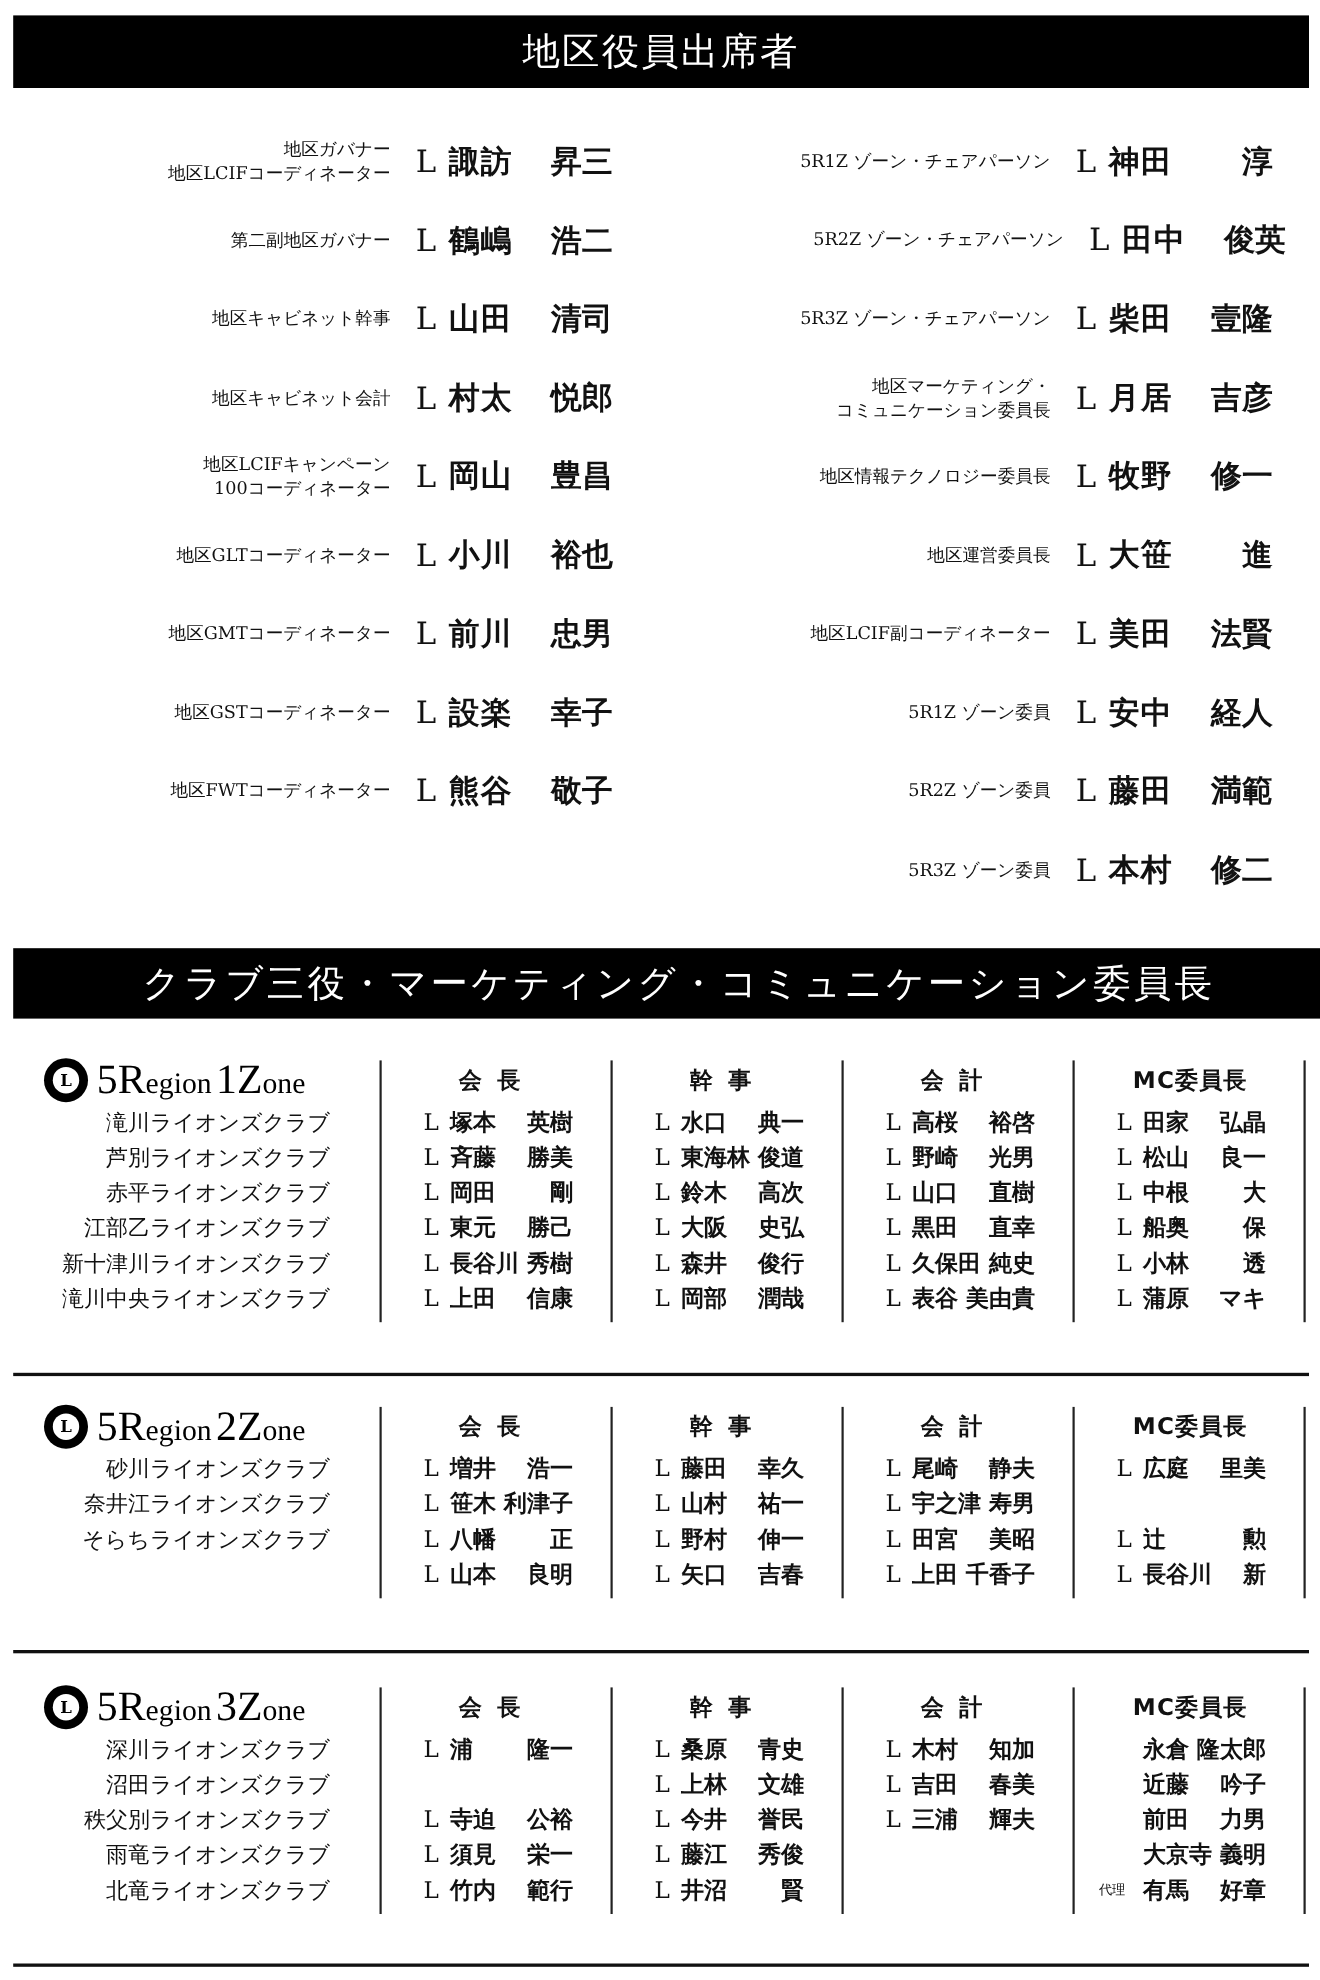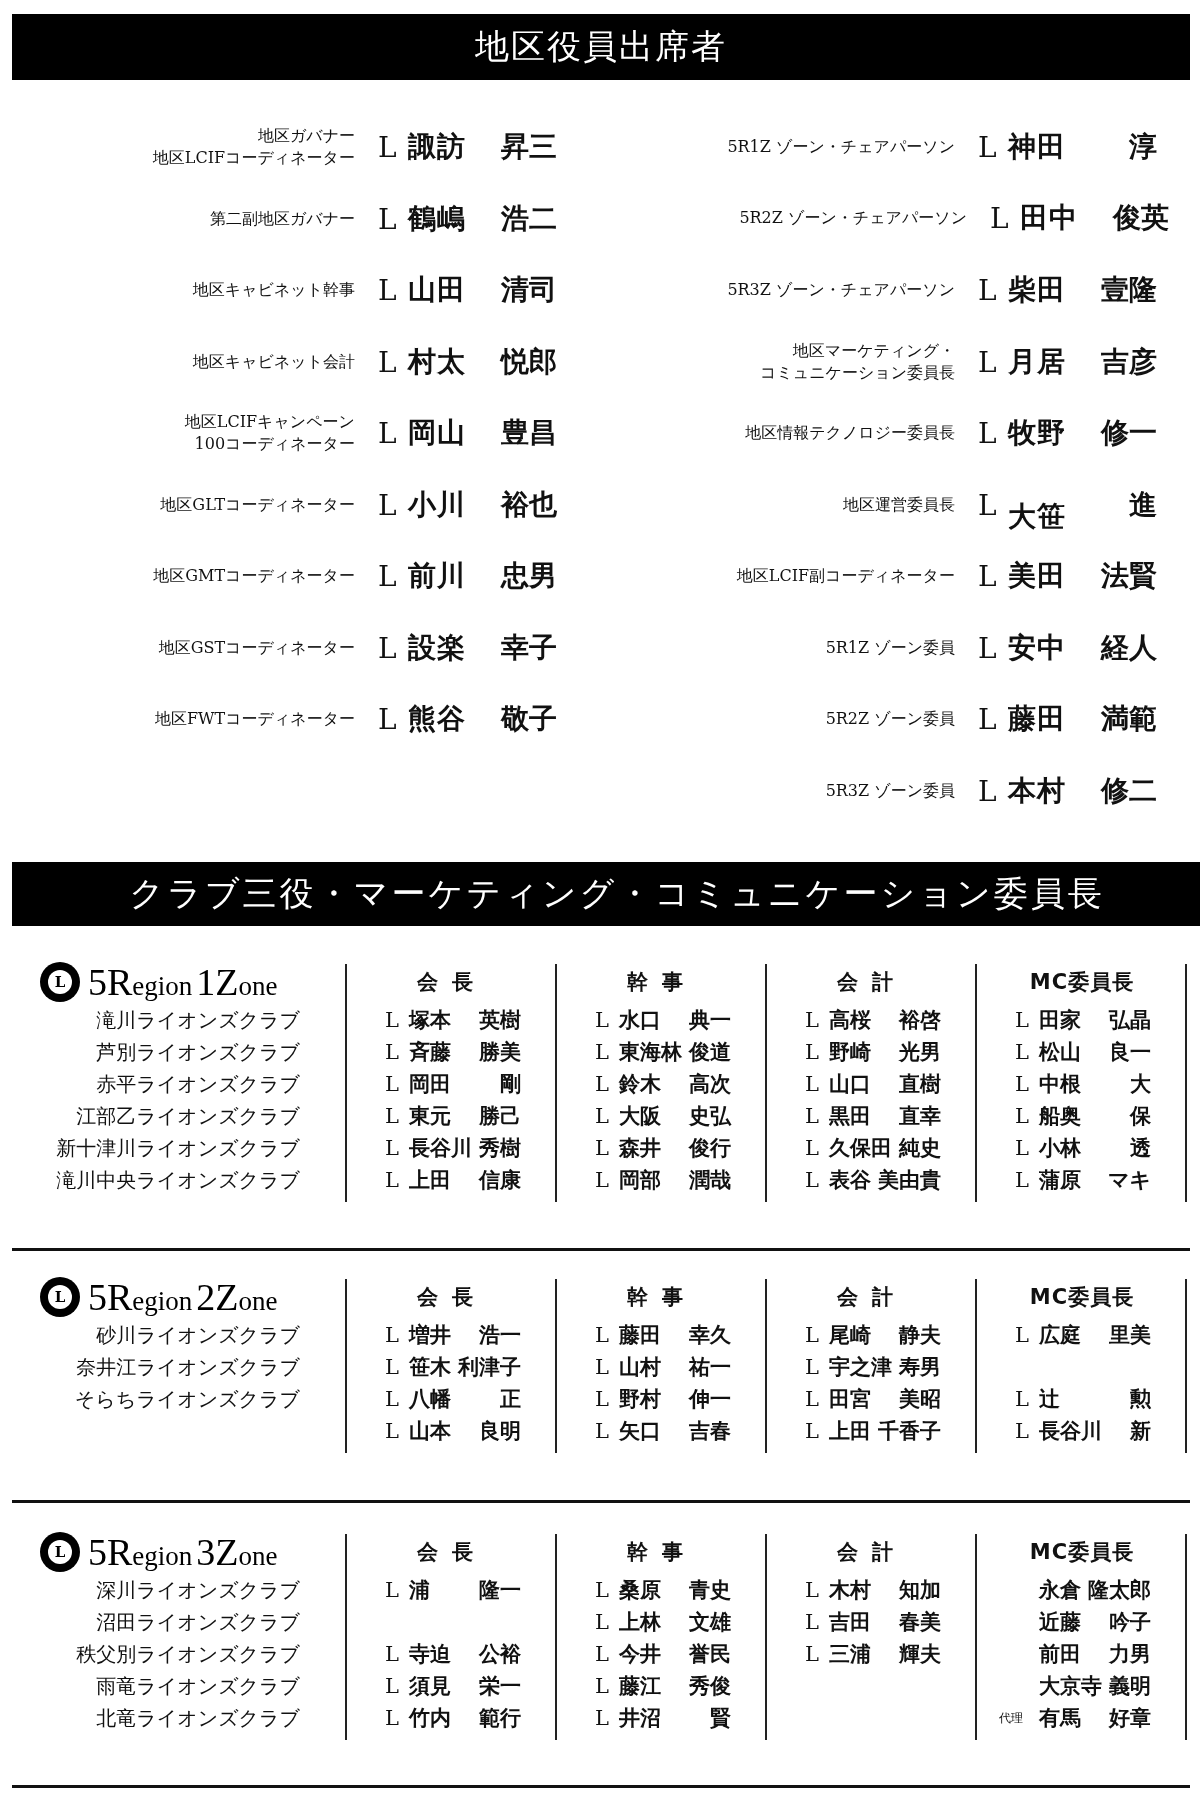--- a/index.html
+++ b/index.html
@@ -133,21 +133,21 @@
     </div>
     <div class="off" style="top: 403px; left: 0px; width: 1200px;">
       <div class="role" style="right: 245px; top: 50%; transform: translateY(-50%);">地区情報テクノロジー委員長</div>
       <span class="lmark" style="left: 978px; top: 50%; transform: translateY(-50%);">L</span>
       <span class="fam" style="left: 1008px; top: 50%; transform: translateY(-50%);">牧野</span>
       <span class="given" style="left: 1087px; top: 50%; transform: translateY(-50%);">修一</span>
     </div>
     <div class="off" style="top: 474.5px; left: 0px; width: 1200px;">
       <div class="role" style="right: 245px; top: 50%; transform: translateY(-50%);">地区運営委員長</div>
       <span class="lmark" style="left: 978px; top: 50%; transform: translateY(-50%);">L</span>
-      <span class="fam" style="left: 1008px; top: 50%; transform: translateY(-50%); margin-top: 12px;">大笹</span>
+      <span class="fam" style="left: 1008px; top: 50%; transform: translateY(-50%);">大笹</span>
       <span class="given" style="left: 1087px; top: 50%; transform: translateY(-50%);">進</span>
     </div>
     <div class="off" style="top: 546px; left: 0px; width: 1200px;">
       <div class="role" style="right: 245px; top: 50%; transform: translateY(-50%);">地区LCIF副コーディネーター</div>
       <span class="lmark" style="left: 978px; top: 50%; transform: translateY(-50%);">L</span>
       <span class="fam" style="left: 1008px; top: 50%; transform: translateY(-50%);">美田</span>
       <span class="given" style="left: 1087px; top: 50%; transform: translateY(-50%);">法賢</span>
     </div>
     <div class="off" style="top: 617.5px; left: 0px; width: 1200px;">
       <div class="role" style="right: 245px; top: 50%; transform: translateY(-50%);">5R1Z ゾーン委員</div>

